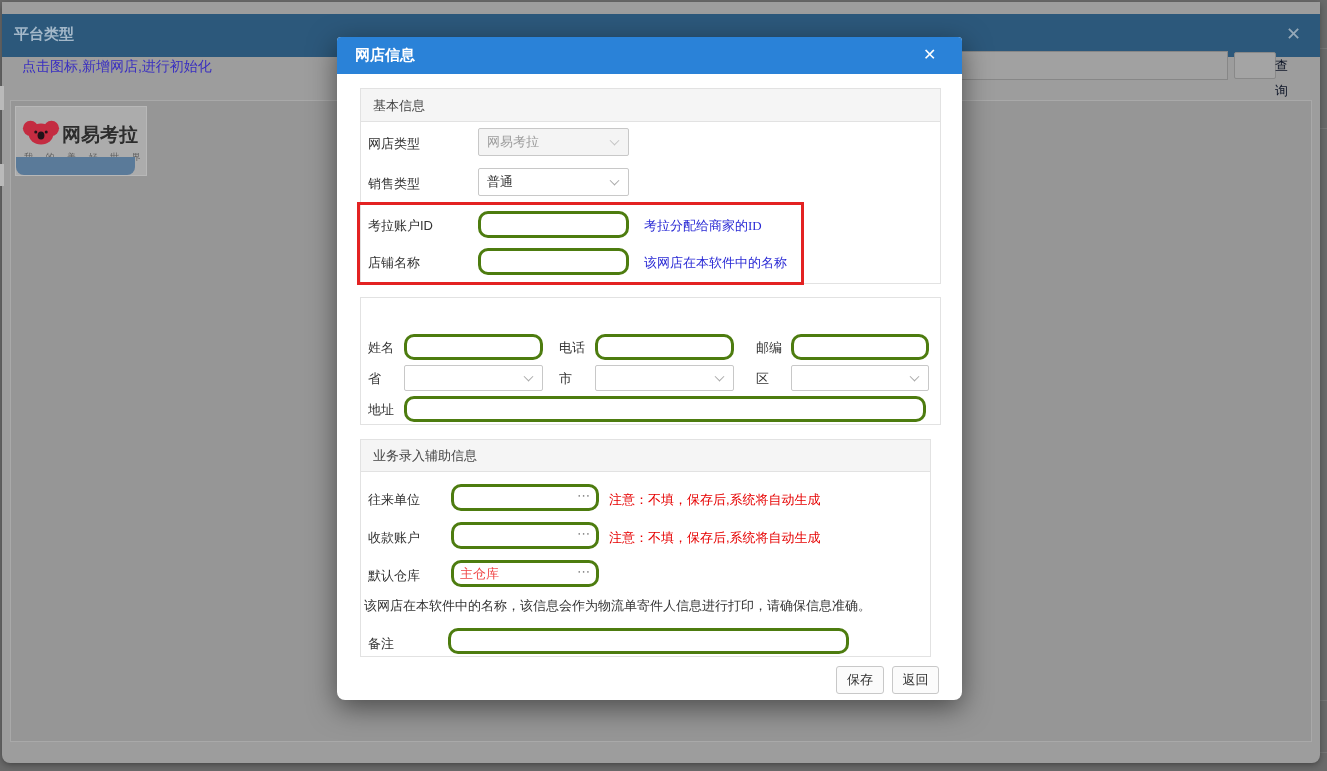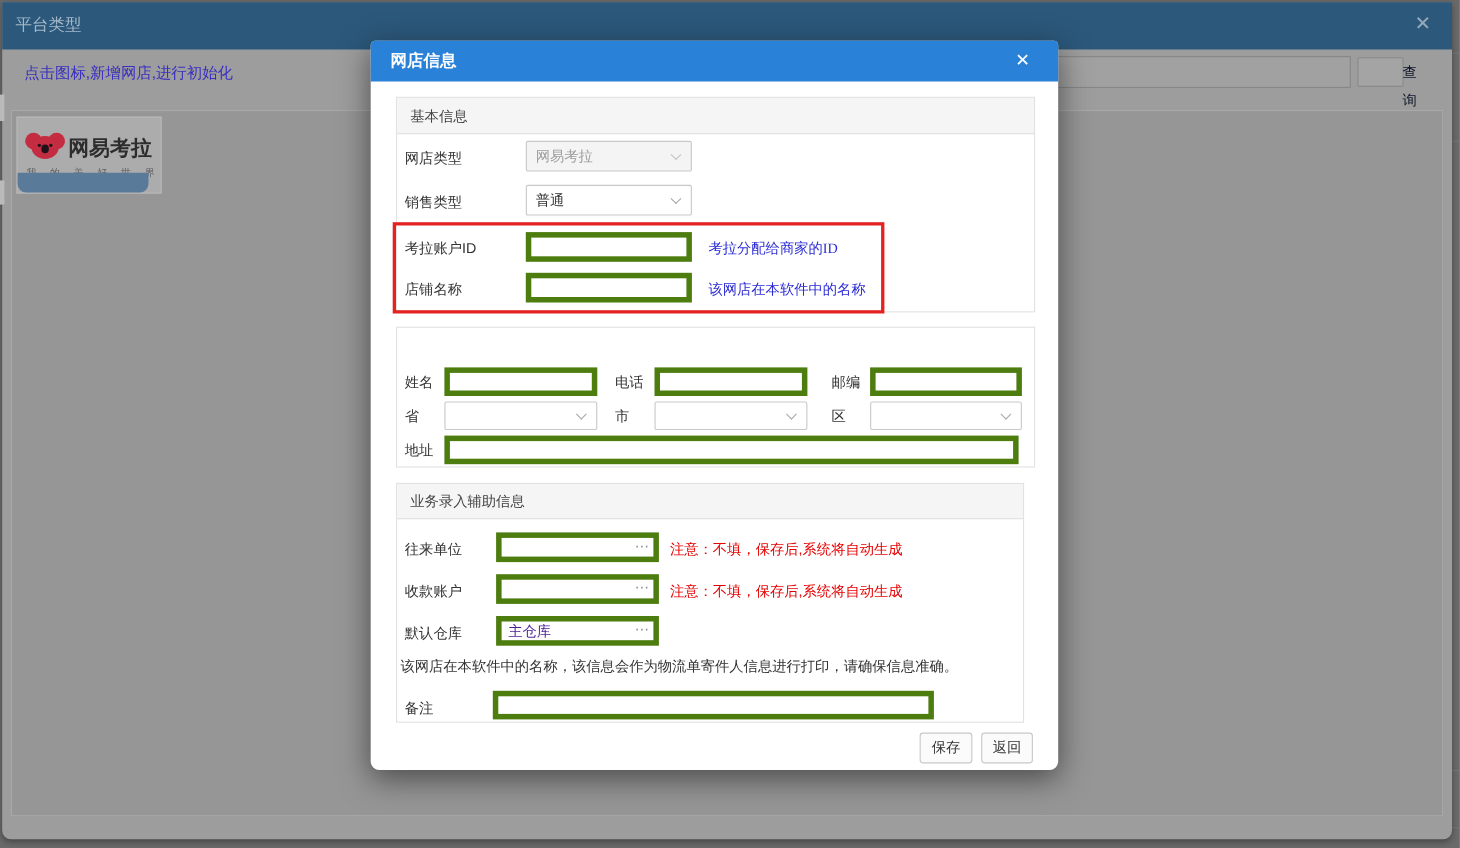--- a/index.html
+++ b/index.html
@@ -12,22 +12,23 @@
   }
   .abs { position:absolute; }
 
   
   .bg-window {
     left:2px; top:2px; width:1318px; height:761px;
     background:#a4a4a4; border-radius:0 0 8px 8px;
     z-index:1; box-shadow:0 2px 6px rgba(0,0,0,.35);
   }
   .titlebar {
-    left:0; top:0; width:100%; height:43px;
+    left:0; top:12px; width:100%; height:43px;
     background:var(--c-titlebar,#2e5c80);
+    font-weight:bold;
   }
   .titlebar-text { left:12px; top:11px; font-size:15px; color:#abc0d2; }
   .titlebar-close { left:1284px; top:9px; font-size:18px; color:#9db0c0; cursor:pointer; }
   .bg-link { left:20px; top:56px; font-size:14px; color:var(--c-link,#3c31c9); cursor:pointer; }
   .bg-search {
     left:928px; top:49px; width:298px; height:29px;
     background:#a8a8a8; border:1px solid #8d8d8d; outline:none;
     font:13px "Liberation Sans","DejaVu Sans",sans-serif; padding:0 6px; color:#3a3a3a;
   }
   .bg-search-btn {
@@ -74,22 +75,22 @@
     background:#f5f5f5; border-bottom:1px solid #e2e2e2;
     line-height:32px; padding-left:12px; color:#444; font-size:13px;
   }
   .sec1 { left:23px; top:51px;  width:581px; height:196px; }
   .sec1 .section-header { height:33px; line-height:33px; }
   .sec2 { left:23px; top:260px; width:581px; height:128px; }
   .sec3 { left:23px; top:402px; width:571px; height:218px; }
 
   .flabel { font-size:13px; color:#333; white-space:nowrap; }
   .inp {
-    border:5px solid #4d7c0f; border-radius:0; background:#fff;
-    font:13px "Liberation Sans","DejaVu Sans",sans-serif; color:#4c1d95;
+    border:3px solid #4d7c0f; border-radius:10px; background:#fff;
+    font:13px "Liberation Sans","DejaVu Sans",sans-serif; color:#ef4444;
     padding:0 6px; outline:none;
   }
   .sel {
     border:1px solid #c8c8c8; border-radius:2px; background:#fff;
     font-size:13px; color:#333; padding:0 22px 0 8px;
     display:flex; align-items:center; cursor:pointer; position:absolute;
   }
   .sel.disabled { background:#f4f4f4; color:#9d9d9d; cursor:default; }
   .chev {
     position:absolute; right:10px; top:50%;

